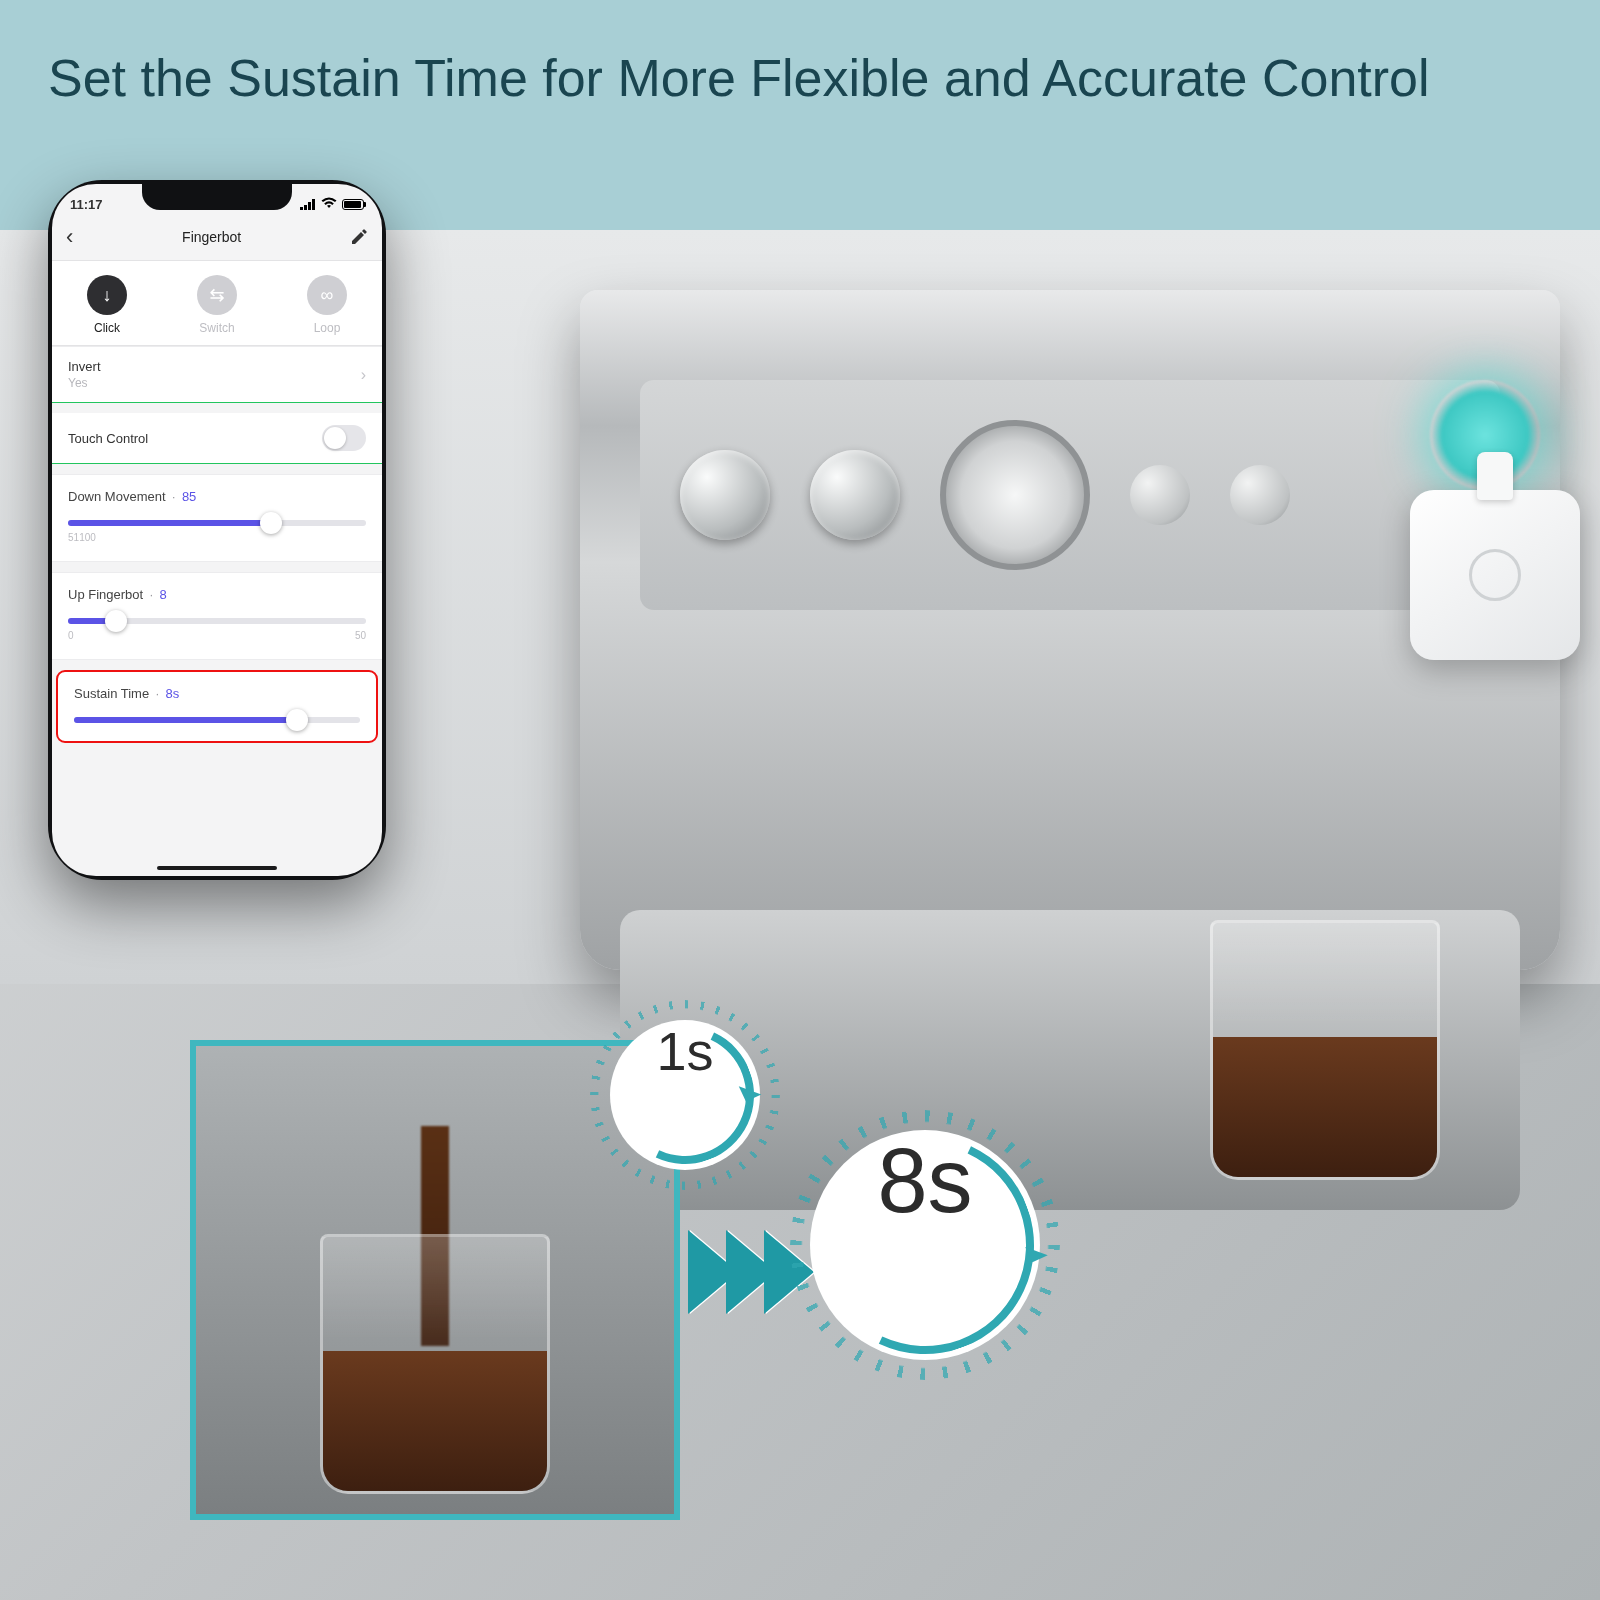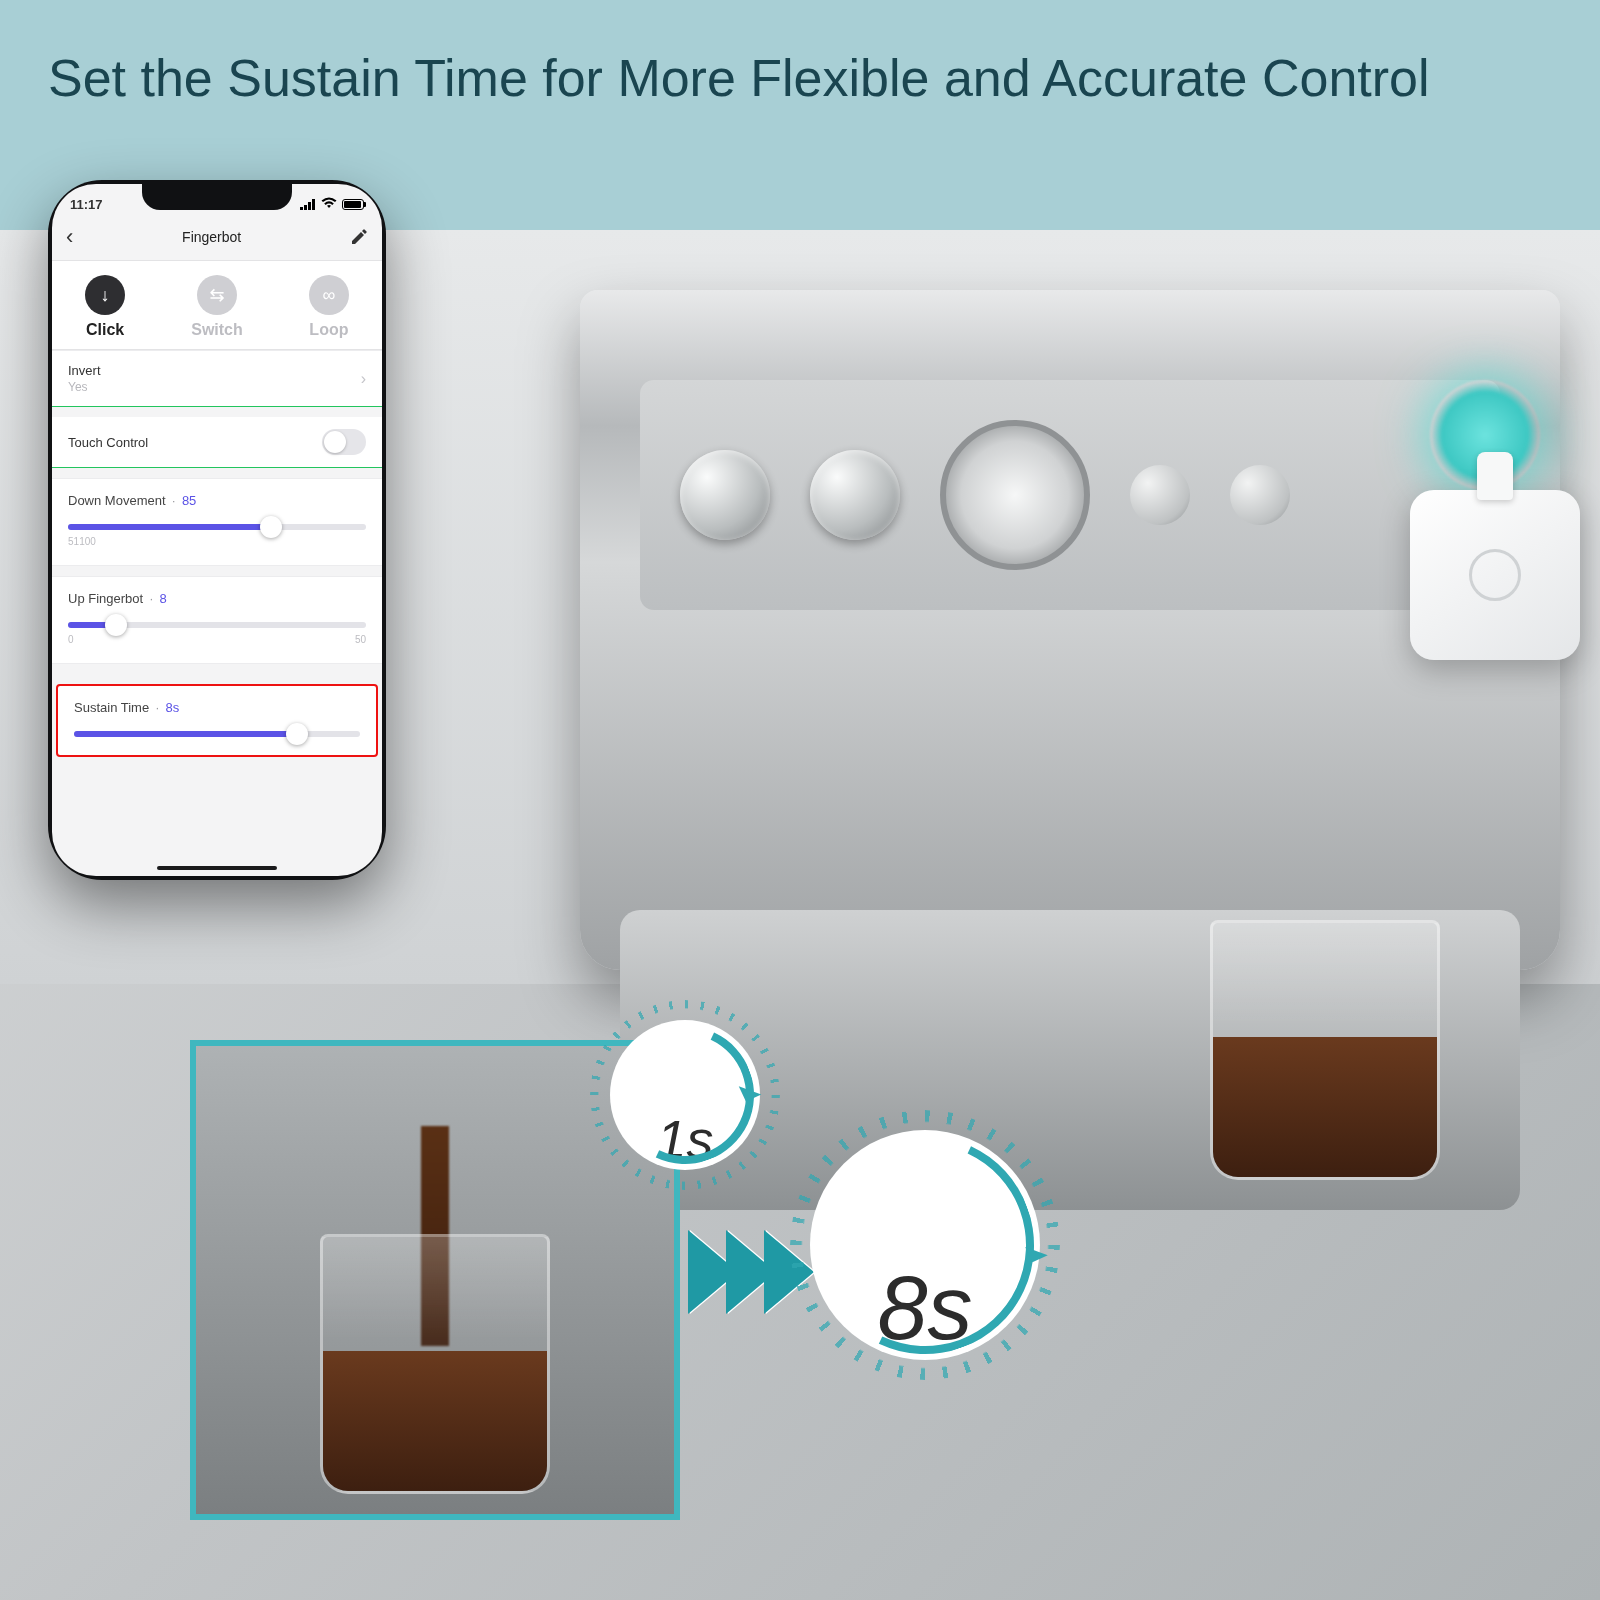--- a/index.html
+++ b/index.html
@@ -122,23 +122,22 @@
     position:absolute; top:80px; left:50%; transform:translateX(-50%);
     width:28px; height:220px;
     background: linear-gradient(180deg,#5a3015 0%, #3a1c0c 100%);
     filter: blur(1px);
   }
   
   .timer {
     position:absolute;
     border-radius:50%;
     background:#fff;
-    display:flex; align-items:flex-end; justify-content:center;
+    display:flex; align-items:flex-start; justify-content:center;
     box-shadow: 0 0 0 10px rgba(255,255,255,.0);
-    font-style: italic;
   }
   .timer .ticks{
     position:absolute; inset:-20px; border-radius:50%;
     background:
       repeating-conic-gradient(#2fa8b2 0deg 2deg, transparent 2deg 10deg);
     -webkit-mask: radial-gradient(circle, transparent 64%, #000 65%);
             mask: radial-gradient(circle, transparent 64%, #000 65%);
     opacity:.7;
   }
   .timer.small{ width:150px;height:150px; top:790px; left:610px; }
@@ -224,43 +223,43 @@
   }
   .mode{ text-align:center; color:#bdbdc2;}
   .mode.active{ color:#222;}
   .mode .circ{
     width:40px;height:40px;border-radius:50%;
     background:#cfcfd3; margin:0 auto 6px;
     display:flex;align-items:center;justify-content:center;
     color:#fff; font-size:18px;
   }
   .mode.active .circ{ background:#2e2e31;}
-  .mode .lbl{font-size:16px;font-weight:bold;}
+  .mode .lbl{font-size:12px;}
 
   .row{
     background:#fff; border-bottom:1px solid #22c55e;
     padding:12px 16px; display:flex; justify-content:space-between; align-items:center;
     margin-top:10px;
   }
   .row.first{margin-top:0;border-top:1px solid #ececee;}
   .row .sub{color:#b7b7bc;font-size:12px;margin-top:2px;}
   .row .chev{color:#c5c5ca;font-size:16px;}
   .toggle{
     width:44px;height:26px;border-radius:13px;background:#e5e5e9;position:relative;
   }
   .toggle::after{content:"";position:absolute;top:2px;left:2px;width:22px;height:22px;border-radius:50%;background:#fff;box-shadow:0 1px 3px rgba(0,0,0,.25);}
 
   .slider-block{
     background:#fff; padding:14px 16px 18px; margin-top:10px;
     border-top:1px solid #ececee;border-bottom:1px solid #ececee;
   }
   .slider-block.hl{
     border:2.5px solid #e11;
-    border-radius:4px;
-    margin:20px 4px 0;
+    border-radius:9px;
+    margin:10px 4px 0;
   }
   .slbl{font-size:13px;color:#444;display:flex;gap:6px;}
   .slbl .dot{color:#9b9ba0;}
   .slbl .val{color:#5b53e6;font-weight:500;}
   .range{
     margin-top:16px;height:6px;background:#e3e3e8;border-radius:3px;position:relative;
   }
   .range .fill{position:absolute;top:0;left:0;height:100%;background:#5b53e6;border-radius:3px;}
   .range .thumb{position:absolute;top:50%;transform:translate(-50%,-50%);width:22px;height:22px;border-radius:50%;background:#fff;box-shadow:0 1px 4px rgba(0,0,0,.35);}
   .homebar{position:absolute;bottom:6px;left:50%;transform:translateX(-50%);width:120px;height:4px;border-radius:2px;background:#1a1a1c;}

